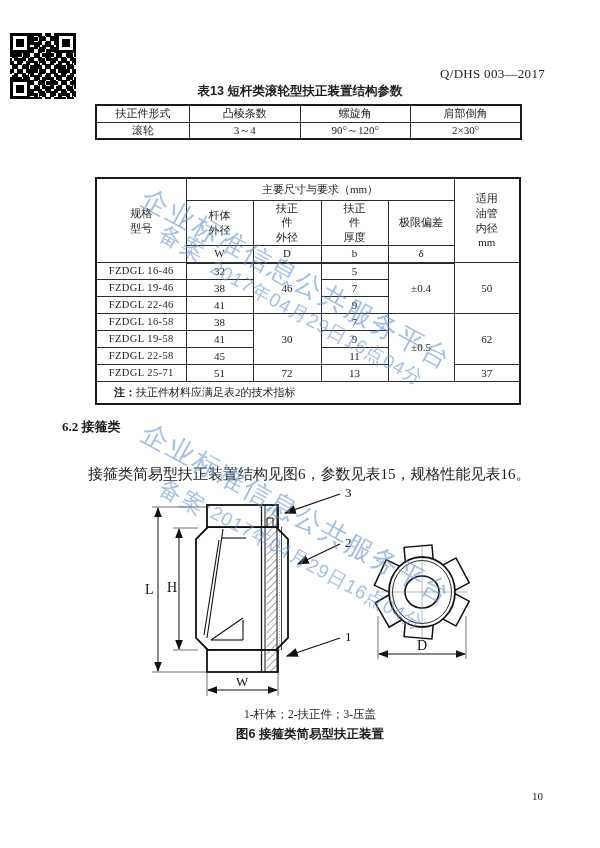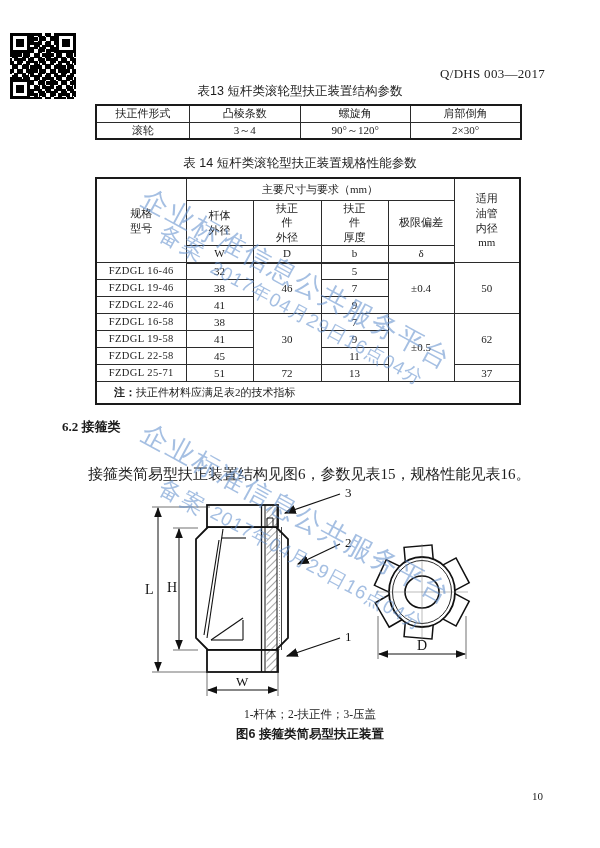--- a/index.html
+++ b/index.html
@@ -11,21 +11,21 @@
     background:
       repeating-conic-gradient(#000 0 25%,#fff 0 50%) 0 0/ 8px 8px,
       repeating-conic-gradient(#000 0 25%,transparent 0 50%) 2px 3px/ 11px 11px;
     background-blend-mode:multiply;}
   .qr-finder{position:absolute;width:14px;height:14px;border:3px solid #000;background:#fff;}
   .qr-finder::after{content:"";position:absolute;left:3px;top:3px;width:8px;height:8px;background:#000;}
   .qr-f1{left:2px;top:2px}.qr-f2{right:2px;top:2px}.qr-f3{left:2px;bottom:2px}
   
   .doc-code{position:absolute;top:66px;right:55px;font-size:13px;letter-spacing:.3px;}
   .tbl-title{position:absolute;left:0;width:600px;text-align:center;
-    font-family:"Liberation Sans",sans-serif;font-weight:normal;font-size:12.5px;}
+    font-family:"Liberation Sans",sans-serif;font-weight:bold;font-size:12.5px;}
   .t13-title{top:83px}.t14-title{top:155px}
   
   table{border-collapse:collapse;table-layout:fixed;}
   td{border:1px solid #2b2b2b;text-align:center;font-size:11px;padding:0 2px;
      vertical-align:middle;line-height:1.35;}
   .t13{position:absolute;left:95px;top:104px;width:427px;border:2px solid #1a1a1a;}
   .t13 tr{height:17px;}
   .t14{position:absolute;left:95px;top:177px;width:424px;border:2px solid #1a1a1a;}
   .pre{white-space:pre-line;}
   .h1{height:22px}.h2{height:44px}.h3{height:17px}
@@ -94,21 +94,20 @@
     </tr>
     <tr>
       <td>滚轮</td>
       <td>3～4</td>
       <td>90°～120°</td>
       <td>2×30°</td>
     </tr>
   </tbody>
     </table>
 
-  <div class="tbl-title t14-title">表 14  短杆类滚轮型扶正装置规格性能参数</div>
   <table class="t14">
     <colgroup>
         <col style="width:90px">
         <col style="width:67px">
         <col style="width:68px">
         <col style="width:67px">
         <col style="width:66px">
         <col style="width:66px">
       </colgroup>
     <tbody>

